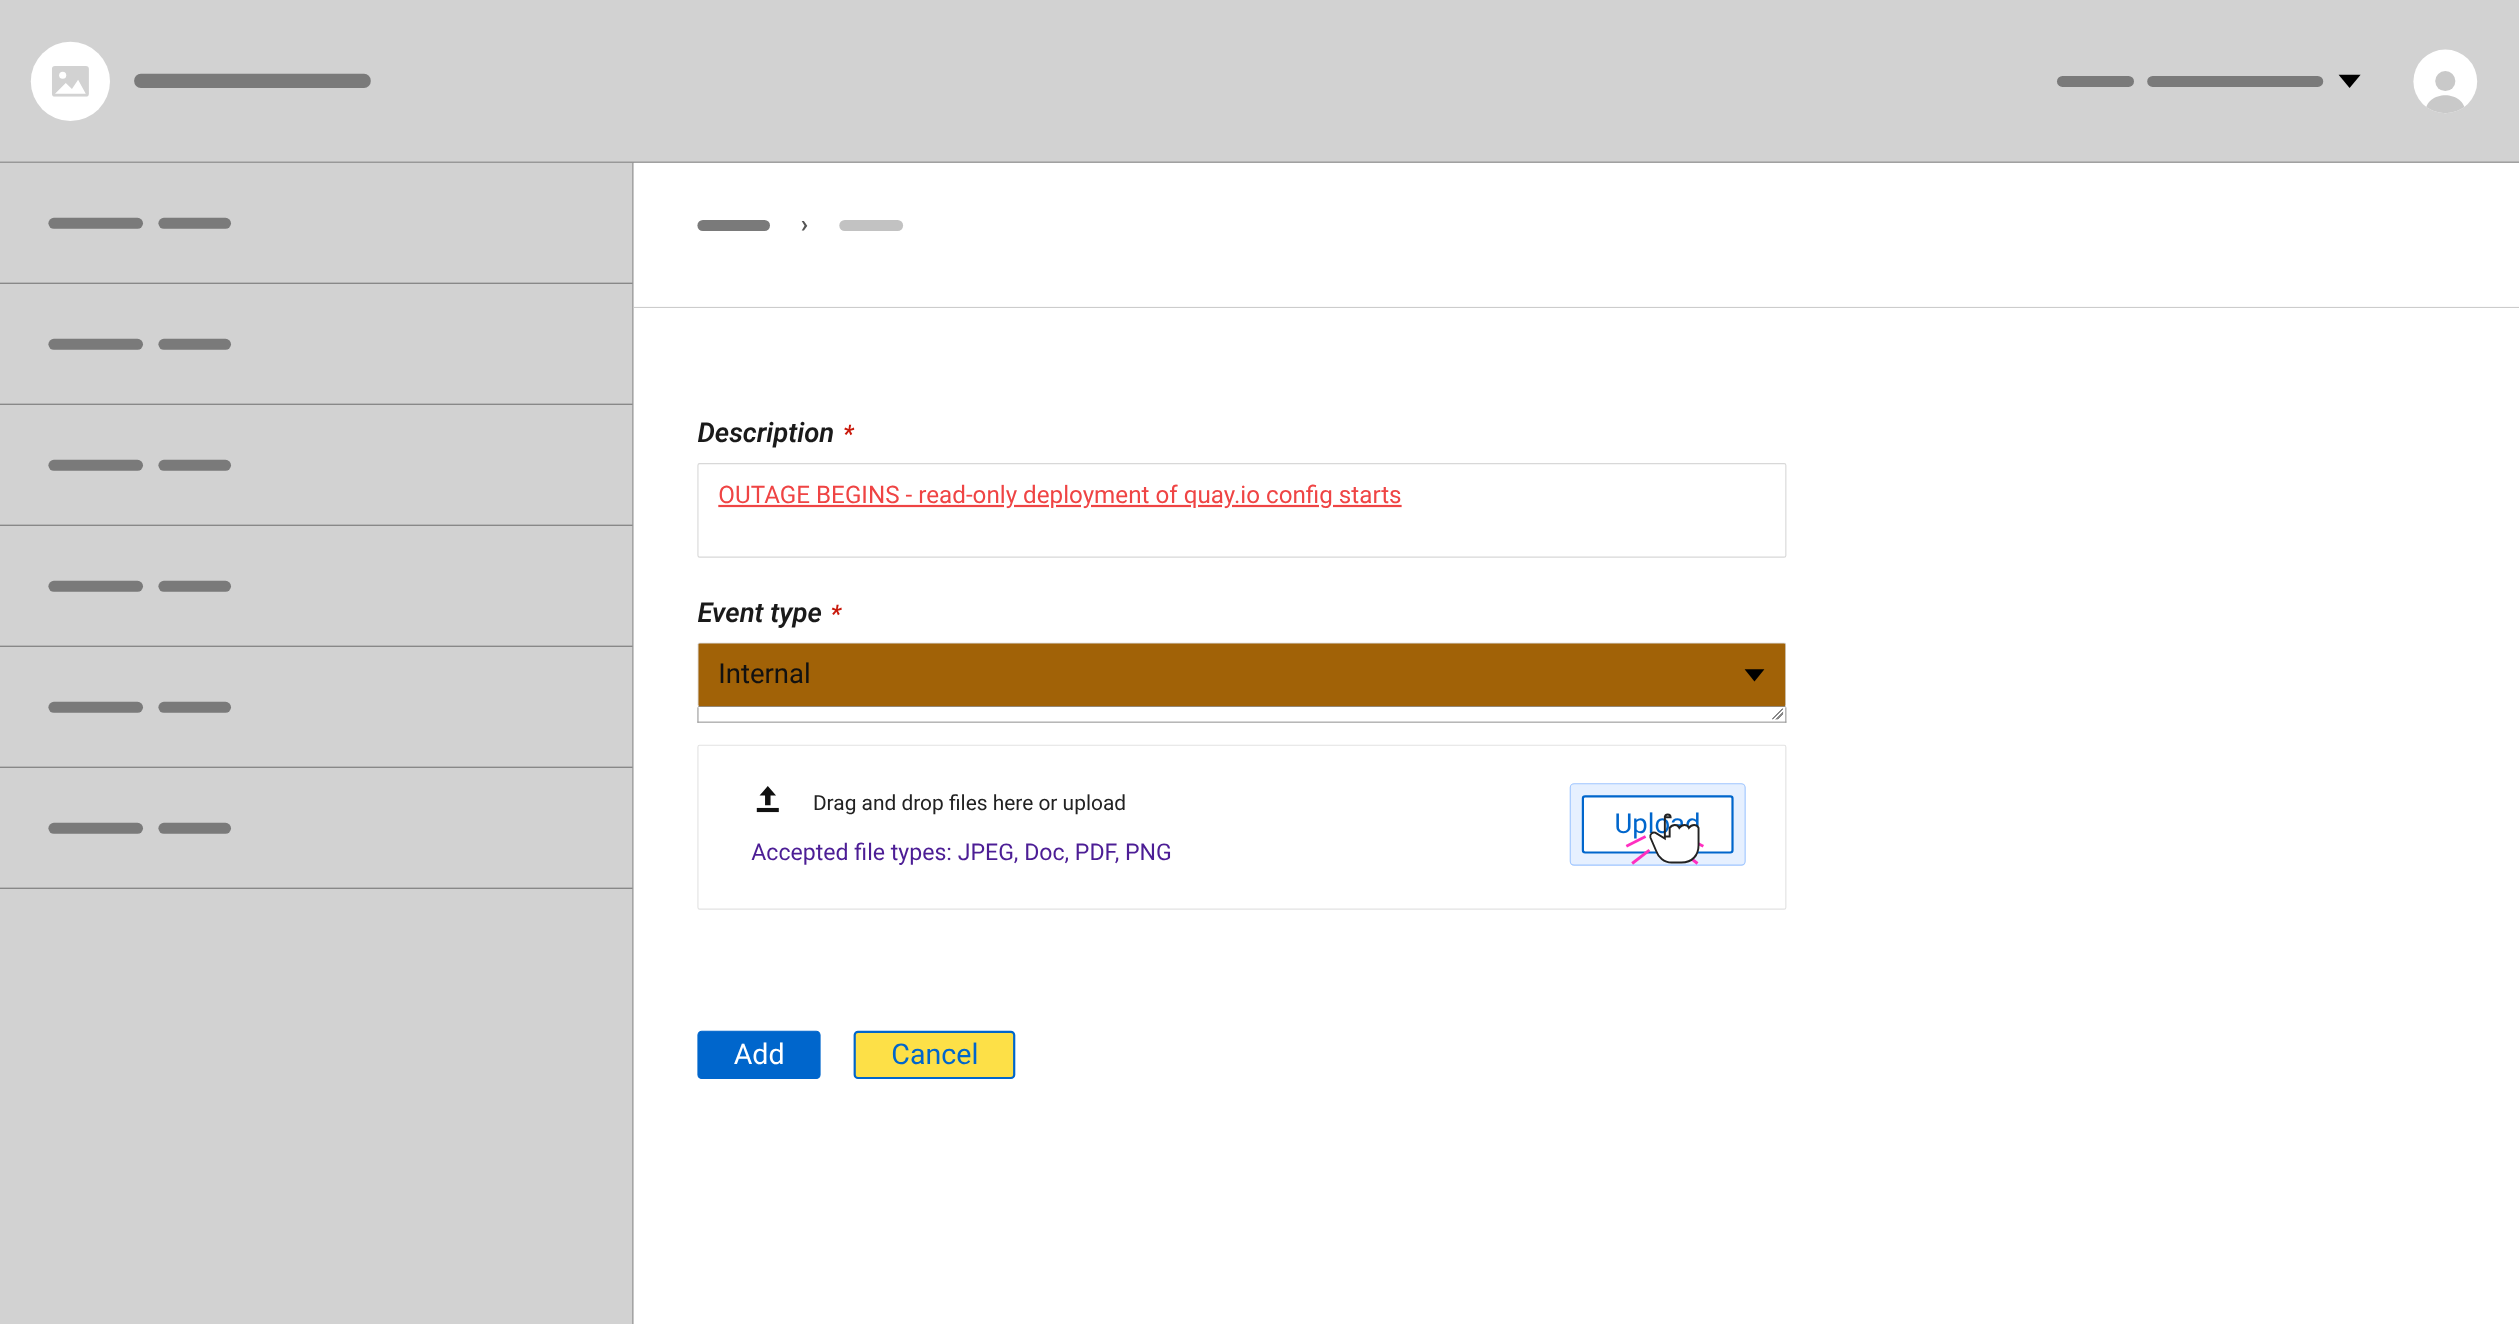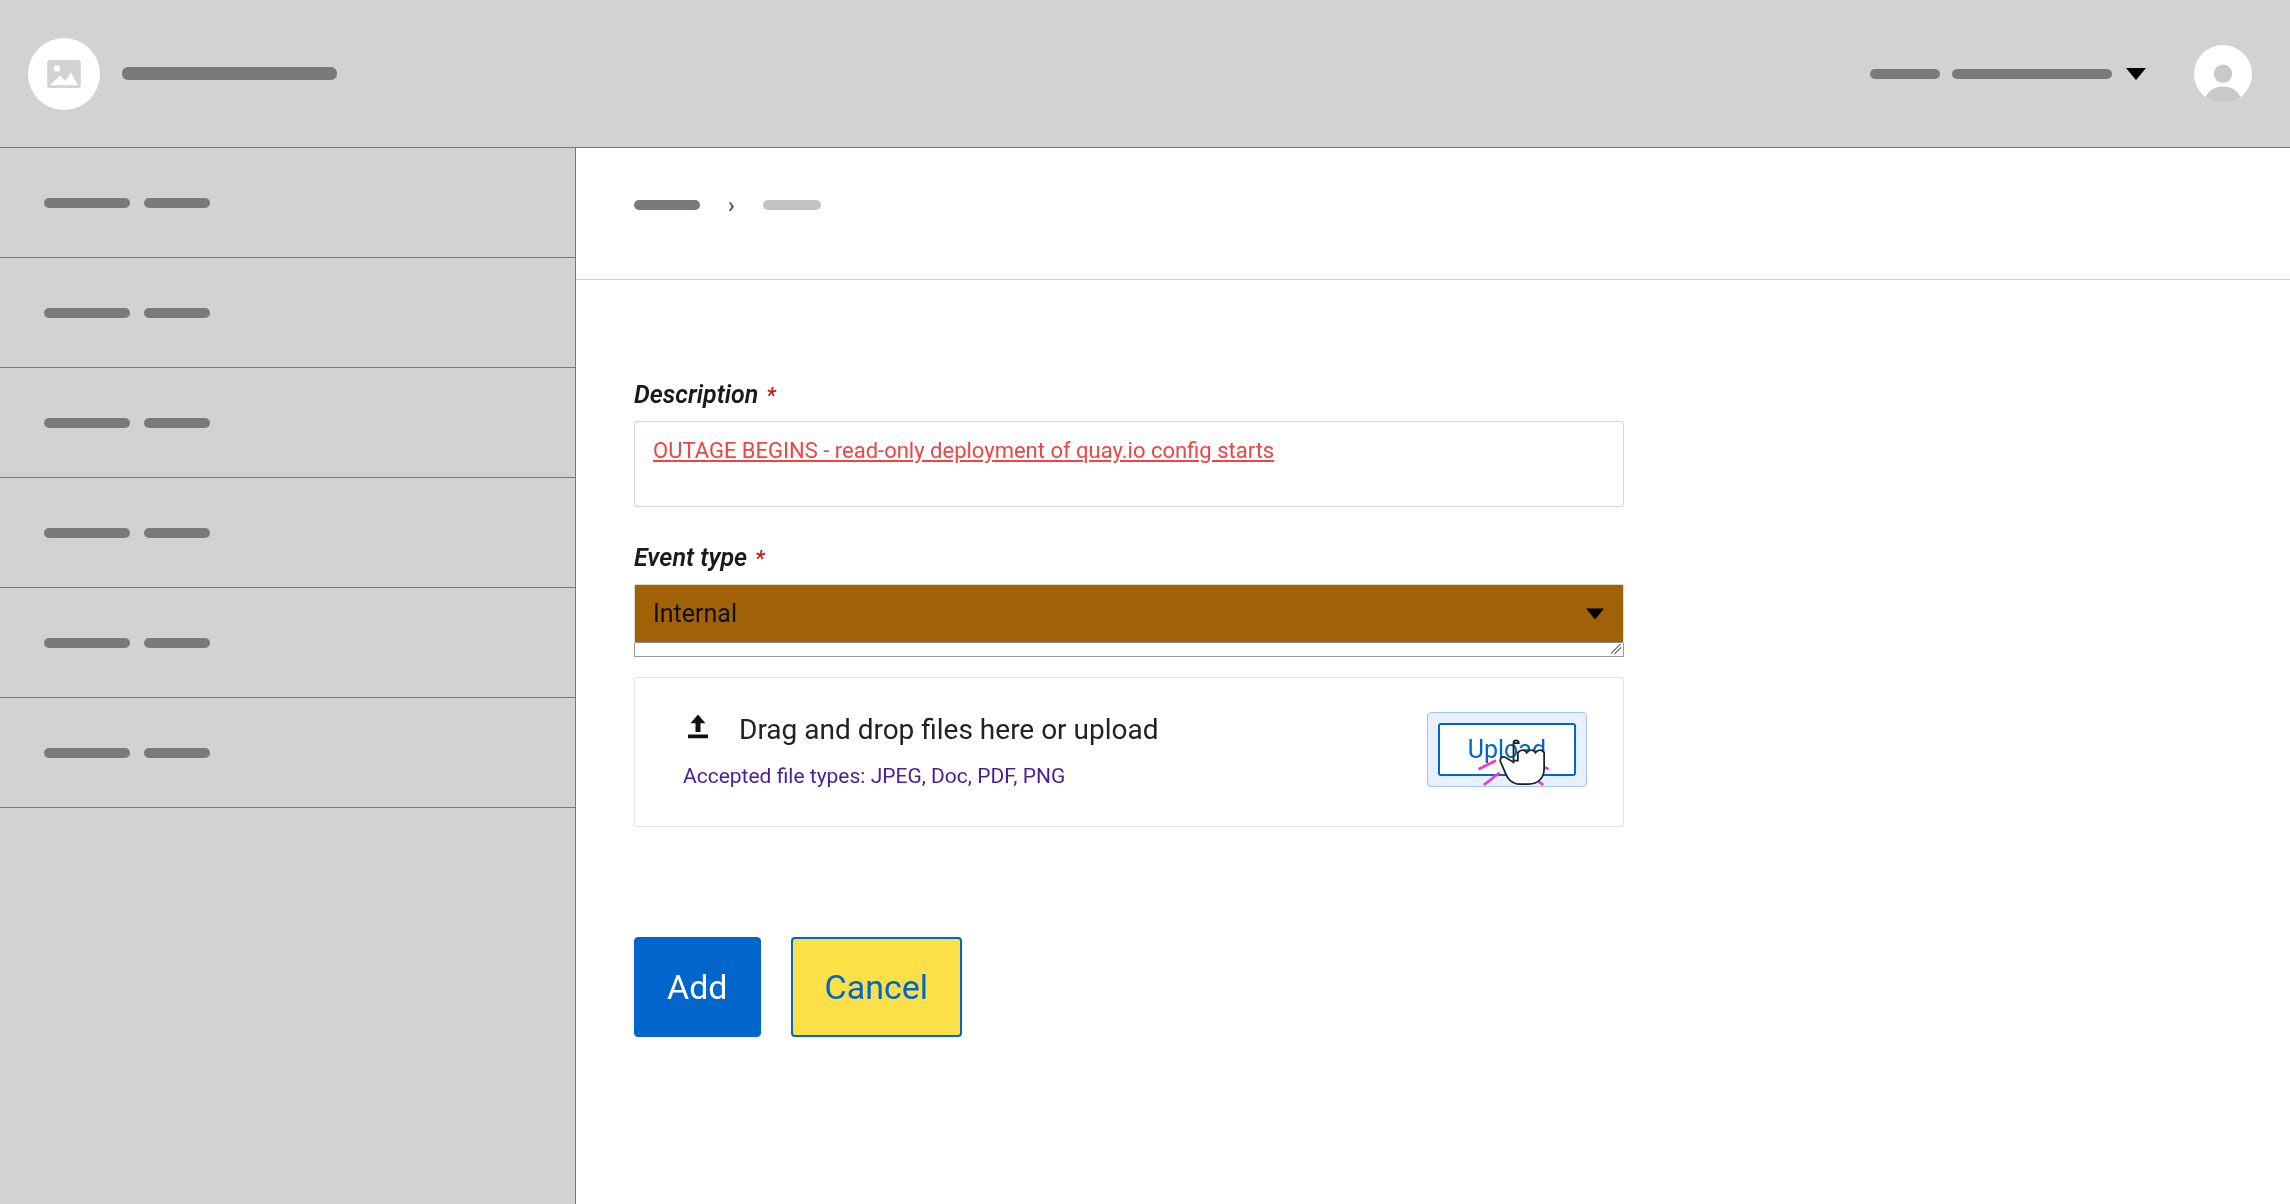--- a/index.html
+++ b/index.html
@@ -166,21 +166,21 @@
     width: 990px;
     border:1px solid #e2e2e2;
     border-radius:2px;
     padding: 34px 36px 38px 48px;
     margin-top: 20px;
     display:flex; align-items:flex-start; justify-content:space-between;
   }
   .upload-left { display:flex; flex-direction:column; }
   .upload-title-row { display:flex; align-items:center; gap:26px; }
   .upload-icon svg { width:30px; height:30px; fill:#111; }
-  .upload-title { font-size:28px; color:#222;text-align:right; }
+  .upload-title { font-size:19px; color:#222;text-align:right; }
   .upload-hint { margin-top:18px; font-size:21px; color:#4c1d95; }
   .upload-btn-wrap {
     position:relative;
     padding: 10px;
     border:1px solid #9ec5ff;
     background:#e6f0ff;
     border-radius:4px;
   }
   .upload-btn {
     border:2px solid #0066cc;
@@ -198,22 +198,22 @@
     pointer-events:none;
     width: 90px; height: 70px;
   }
   .cursor-overlay svg { width:100%; height:100%; }
 
   .actions {
     margin-top: 110px;
     display:flex; gap: 30px;
   }
   .btn {
-    font-size:34px;
-    padding: 28px 32px;
+    font-size:26px;
+    padding: 5px 32px;
     border-radius:4px;
     cursor:pointer;
     font-family:inherit;
   }
   .btn-primary {
     background:#0066cc;
     color:#fff;
     border:1px solid #0066cc;
   }
   .btn-secondary {

